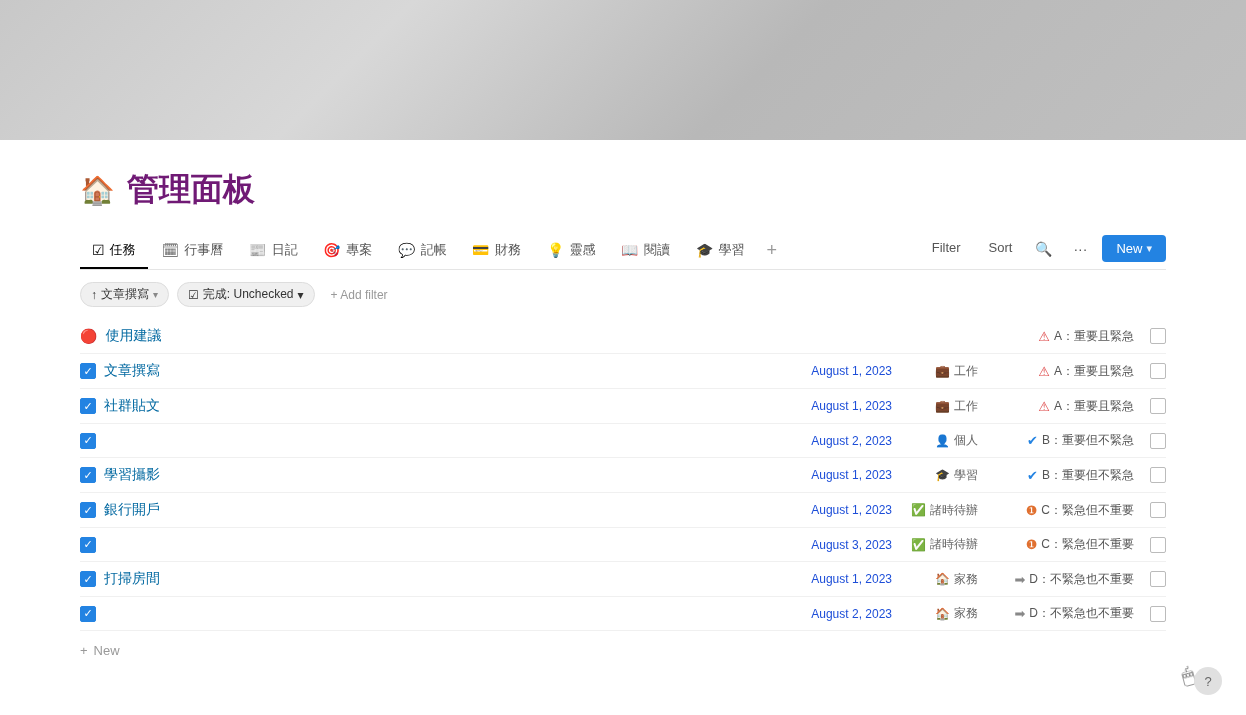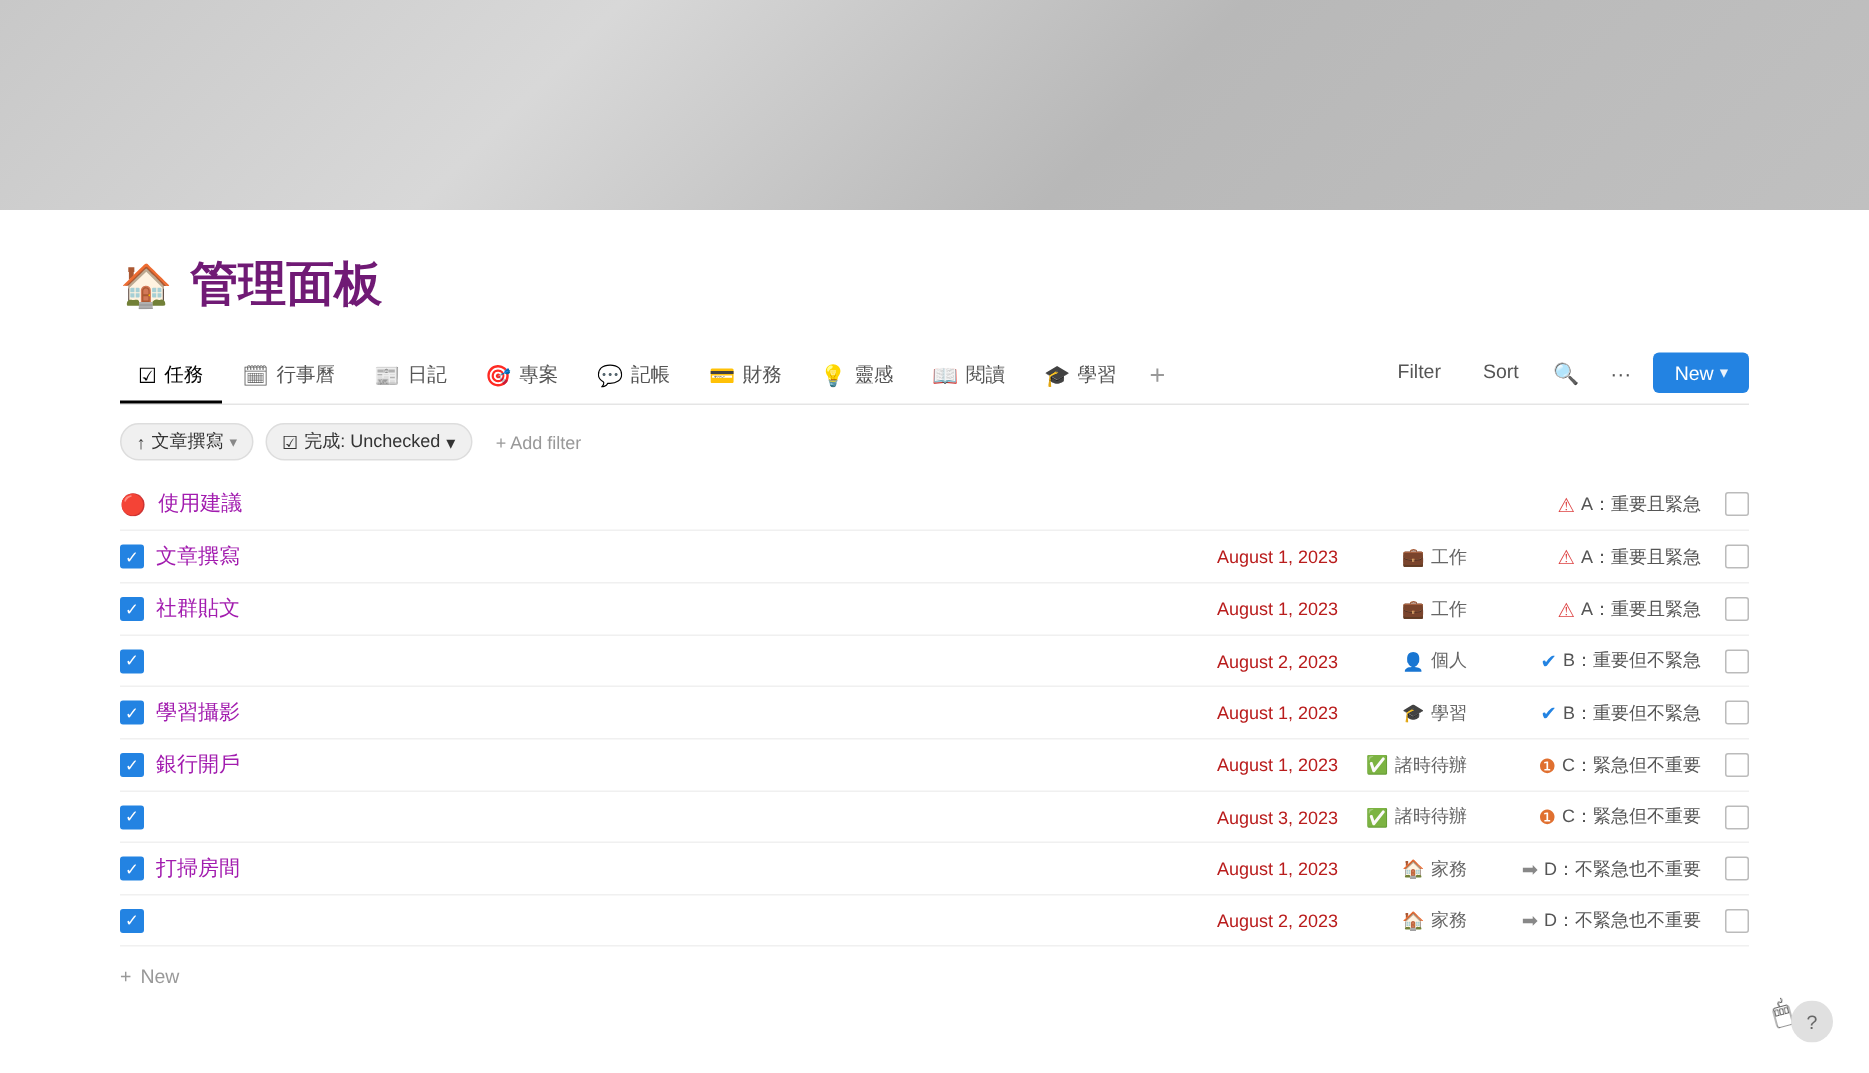--- a/index.html
+++ b/index.html
@@ -216,33 +216,33 @@
     }
 
     .task-status-icon {
       font-size: 14px;
       flex-shrink: 0;
     }
 
     .task-name {
       flex: 1;
       font-size: 14px;
-      color: #a21caf;
+      color: #0369a1;
     }
 
     .task-meta {
       display: flex;
       align-items: center;
       gap: 16px;
       margin-left: auto;
     }
 
     .task-date {
       font-size: 12px;
-      color: #b91c1c;
+      color: #1d4ed8;
       white-space: nowrap;
     }
 
     .task-category {
       display: flex;
       align-items: center;
       gap: 4px;
       font-size: 12px;
       color: #666;
       min-width: 70px;

